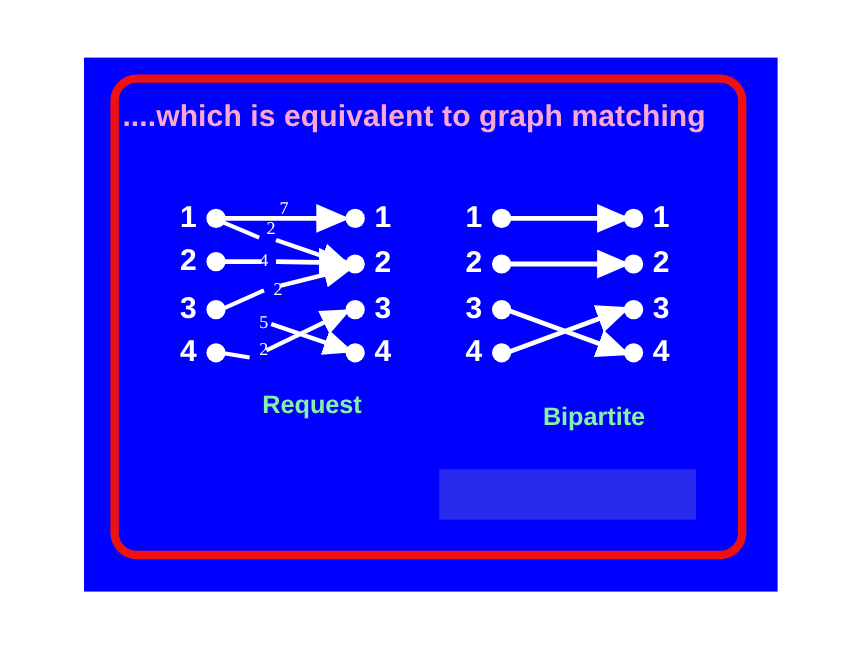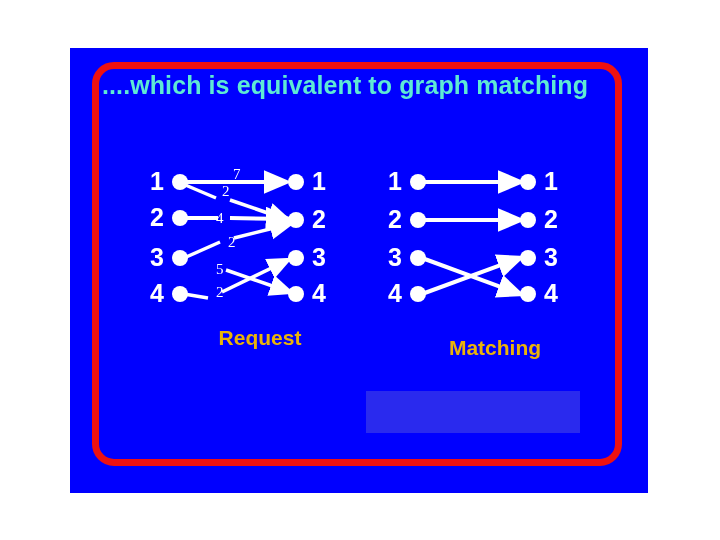--- a/index.html
+++ b/index.html
@@ -36,23 +36,23 @@
     border: 7px solid #ee1111;
     border-radius: 22px;
     box-sizing: border-box;
     pointer-events: none;
   }
 
   
   #slide-title {
     position: absolute;
     left: 32px;
-    top: 24px;
+    top: 36px;
     width: 514px;
-    color: #5eead4;
+    color: #f9a8d4;
     font-family: "Liberation Sans", sans-serif;
     font-weight: bold;
     font-size: 25px;
     letter-spacing: 0.1px;
     white-space: nowrap;
     line-height: 1.1;
   }
 
   
   .graph-area {
@@ -82,21 +82,21 @@
     position: absolute;
     color: #ffffff;
     font-family: "Liberation Serif", serif;
     font-size: 15px;
     line-height: 1;
   }
 
   
   .caption {
     position: absolute;
-    color: #eab308;
+    color: #86efac;
     font-family: "Liberation Sans", sans-serif;
     font-weight: bold;
     font-size: 21px;
     line-height: 1.12;
     text-align: center;
   }
   #caption-request { left: 100px; top: 278px; width: 180px; }
   #caption-matching { left: 330px; top: 288px; width: 190px; }
 
   
@@ -209,18 +209,18 @@
     <span class="node-label" style="left:166px; top:49px;">2</span>
     <span class="node-label" style="left:166px; top:87px;">3</span>
     <span class="node-label" style="left:166px; top:123px;">4</span>
   </div>
 
   <div class="caption" id="caption-request">
     <div>Request</div>
   </div>
 
   <div class="caption" id="caption-matching">
-    <div>Matching</div>
+    <div>Bipartite</div>
   </div>
 
   <div id="placeholder-box"></div>
 
 </div>
 
 </body></html>

